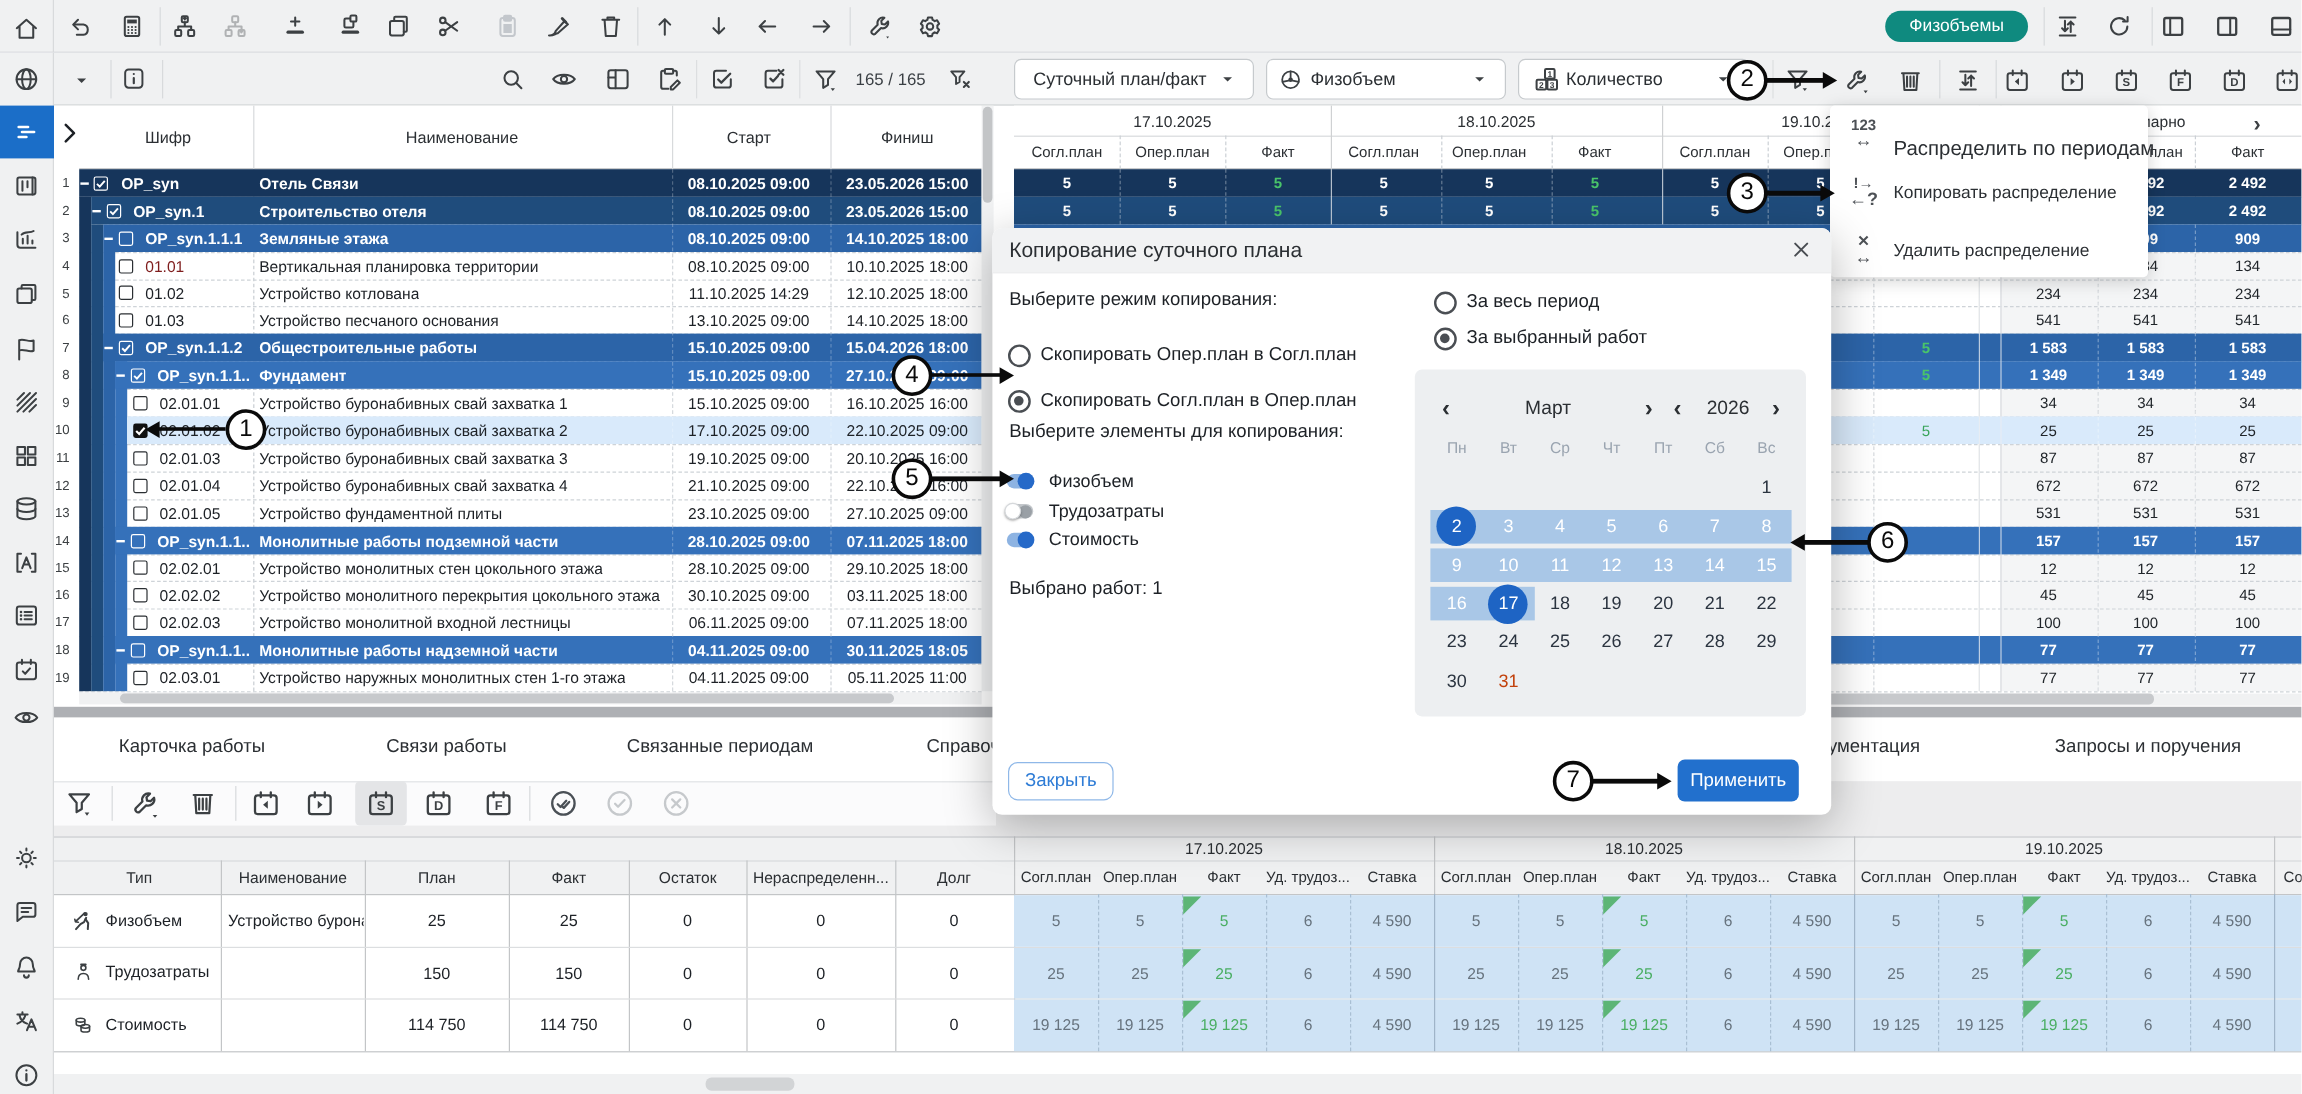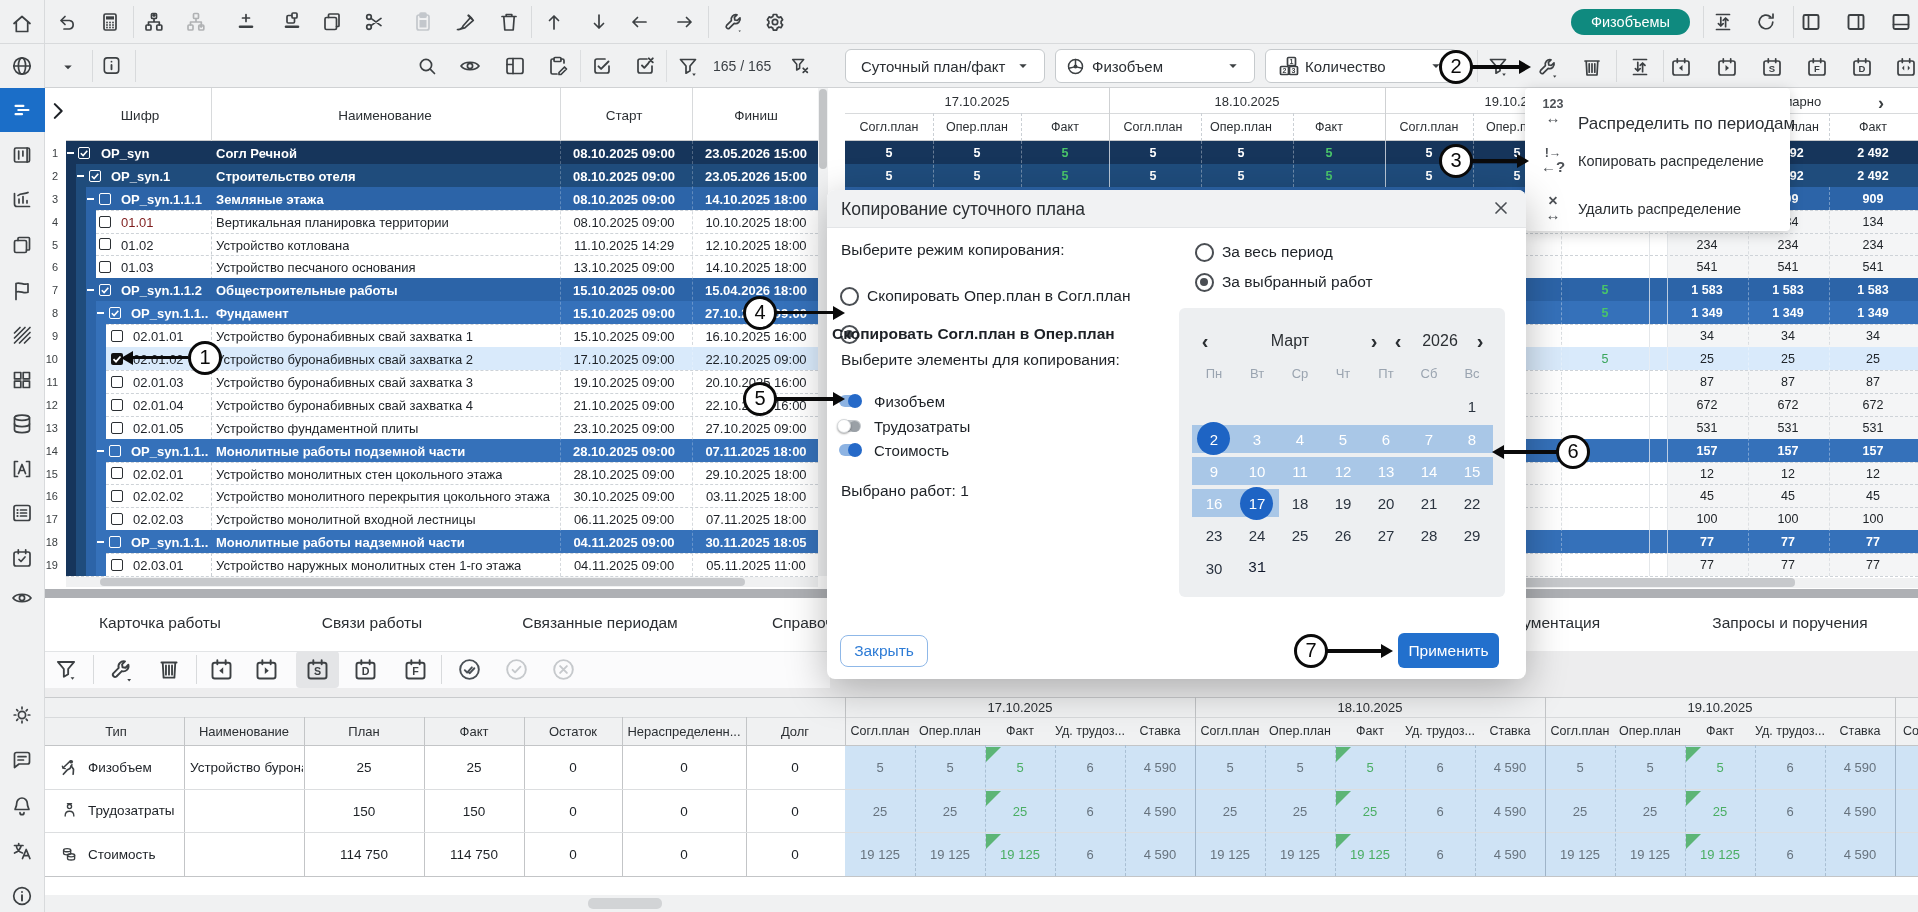--- a/index.html
+++ b/index.html
@@ -356,21 +356,21 @@
 <div style="position:absolute;left:86px;top:210px;width:10px;height:366px;background:#2c64a8"></div>
 <div style="position:absolute;left:96px;top:301px;width:10px;height:275px;background:#3571ba"></div>
 <div style="position:absolute;left:58px;top:153.0px;transform:translate(-100%,-50%);font-size:11px;color:#3c4043;font-weight:400;white-space:nowrap;">1</div>
 <div style="position:absolute;left:66px;top:141px;width:752px;height:23px;background:#16355b"></div>
 <div style="position:absolute;left:67px;top:152.0px;width:7px;height:2px;background:#fff"></div>
 <div style="position:absolute;left:78px;top:146.5px;width:12px;height:12px;border:1.6px solid #fff;border-radius:2px"></div>
     <svg style="position:absolute;left:78px;top:146.5px" width="12" height="12" viewBox="0 0 12 12" fill="none" stroke="#fff" stroke-width="1.6">
       <path d="M2.8 6.2 L5.1 8.5 L9.3 3.7"></path>
     </svg>
 <div style="position:absolute;left:101px;top:153.0px;transform:translate(0,-50%);font-size:13px;color:#fff;font-weight:700;white-space:nowrap;max-width:108px;overflow:hidden">OP_syn</div>
-<div style="position:absolute;left:216px;top:153.0px;transform:translate(0,-50%);font-size:13px;color:#fff;font-weight:700;white-space:nowrap;max-width:340px;overflow:hidden">Согл Речной</div>
+<div style="position:absolute;left:216px;top:153.0px;transform:translate(0,-50%);font-size:13px;color:#fff;font-weight:700;white-space:nowrap;max-width:340px;overflow:hidden">Отель Связи</div>
 <div style="position:absolute;left:624px;top:153.0px;transform:translate(-50%,-50%);font-size:13px;color:#fff;font-weight:700;white-space:nowrap;">08.10.2025 09:00</div>
 <div style="position:absolute;left:756px;top:153.0px;transform:translate(-50%,-50%);font-size:13px;color:#fff;font-weight:700;white-space:nowrap;">23.05.2026 15:00</div>
 <div style="position:absolute;left:58px;top:176.0px;transform:translate(-100%,-50%);font-size:11px;color:#3c4043;font-weight:400;white-space:nowrap;">2</div>
 <div style="position:absolute;left:76px;top:164px;width:742px;height:23px;background:#1f4c7c"></div>
 <div style="position:absolute;left:77px;top:175.0px;width:7px;height:2px;background:#fff"></div>
 <div style="position:absolute;left:89px;top:169.5px;width:12px;height:12px;border:1.6px solid #fff;border-radius:2px"></div>
     <svg style="position:absolute;left:89px;top:169.5px" width="12" height="12" viewBox="0 0 12 12" fill="none" stroke="#fff" stroke-width="1.6">
       <path d="M2.8 6.2 L5.1 8.5 L9.3 3.7"></path>
     </svg>
 <div style="position:absolute;left:111px;top:176.0px;transform:translate(0,-50%);font-size:13px;color:#fff;font-weight:700;white-space:nowrap;max-width:98px;overflow:hidden">OP_syn.1</div>
@@ -895,21 +895,21 @@
 <div style="position:absolute;left:827px;top:190px;width:699px;height:38px;background:#f1f2f3;border-radius:8px 8px 0 0;border-bottom:1px solid #e3e5e7"></div>
 <div style="position:absolute;left:841px;top:209px;transform:translate(0,-50%);font-size:17.5px;color:#2b2f33;font-weight:400;white-space:nowrap;">Копирование суточного плана</div>
 <svg style="position:absolute;left:1491px;top:198px" width="20" height="20" viewBox="0 0 24 24" fill="none" stroke="#3c4043" stroke-width="1.7" stroke-linecap="round" stroke-linejoin="round">
         <path d="M6 6 L18 18 M18 6 L6 18" stroke="#4a4e53" stroke-width="2"></path>
       </svg>
 <div style="position:absolute;left:841px;top:250px;transform:translate(0,-50%);font-size:15.5px;color:#1d2126;font-weight:400;white-space:nowrap;">Выберите режим копирования:</div>
 <div style="position:absolute;left:839.5px;top:286.5px;width:19px;height:19px;border:2px solid #4a4e53;border-radius:50%;background:#fff"></div>
 <div style="position:absolute;left:867px;top:296px;transform:translate(0,-50%);font-size:15.5px;color:#1d2126;font-weight:400;white-space:nowrap;">Скопировать Опер.план в Согл.план</div>
 <div style="position:absolute;left:839.5px;top:324.5px;width:19px;height:19px;border:2px solid #4a4e53;border-radius:50%;background:#fff"></div>
       <div style="position:absolute;left:845px;top:330px;width:8px;height:8px;background:#4a4e53;border-radius:50%"></div>
-<div style="position:absolute;left:832px;top:334px;transform:translate(0,-50%);font-size:15.5px;color:#1d2126;font-weight:700;white-space:nowrap;">Скопировать Согл.план в Опер.план</div>
+<div style="position:absolute;left:867px;top:334px;transform:translate(0,-50%);font-size:15.5px;color:#1d2126;font-weight:400;white-space:nowrap;">Скопировать Согл.план в Опер.план</div>
 <div style="position:absolute;left:841px;top:360px;transform:translate(0,-50%);font-size:15.5px;color:#1d2126;font-weight:400;white-space:nowrap;">Выберите элементы для копирования:</div>
 <div style="position:absolute;left:839px;top:395px;width:22px;height:12px;background:#8db3e2;border-radius:6px"></div>
       <div style="position:absolute;left:848px;top:394px;width:14px;height:14px;background:#2569c8;border-radius:50%"></div>
 <div style="position:absolute;left:874px;top:401px;transform:translate(0,-50%);font-size:15px;color:#1d2126;font-weight:400;white-space:nowrap;">Физобъем</div>
 <div style="position:absolute;left:839px;top:420px;width:22px;height:12px;background:#c3c7cb;border-radius:6px"></div>
       <div style="position:absolute;left:849px;top:420.5px;width:11px;height:11px;background:#9aa0a6;border-radius:50%"></div>
       <div style="position:absolute;left:837px;top:419px;width:14px;height:14px;background:#fff;border:1px solid #d5d8db;border-radius:50%;box-shadow:0 1px 2px rgba(0,0,0,.35)"></div>
 <div style="position:absolute;left:874px;top:426px;transform:translate(0,-50%);font-size:15px;color:#1d2126;font-weight:400;white-space:nowrap;">Трудозатраты</div>
 <div style="position:absolute;left:839px;top:444px;width:22px;height:12px;background:#8db3e2;border-radius:6px"></div>
       <div style="position:absolute;left:848px;top:443px;width:14px;height:14px;background:#2569c8;border-radius:50%"></div>
@@ -962,21 +962,21 @@
 <div style="position:absolute;left:1429px;top:503.2px;transform:translate(-50%,-50%);font-size:15px;color:#2b3440;font-weight:400;white-space:nowrap;">21</div>
 <div style="position:absolute;left:1472px;top:503.2px;transform:translate(-50%,-50%);font-size:15px;color:#2b3440;font-weight:400;white-space:nowrap;">22</div>
 <div style="position:absolute;left:1214px;top:535.4px;transform:translate(-50%,-50%);font-size:15px;color:#2b3440;font-weight:400;white-space:nowrap;">23</div>
 <div style="position:absolute;left:1257px;top:535.4px;transform:translate(-50%,-50%);font-size:15px;color:#2b3440;font-weight:400;white-space:nowrap;">24</div>
 <div style="position:absolute;left:1300px;top:535.4px;transform:translate(-50%,-50%);font-size:15px;color:#2b3440;font-weight:400;white-space:nowrap;">25</div>
 <div style="position:absolute;left:1343px;top:535.4px;transform:translate(-50%,-50%);font-size:15px;color:#2b3440;font-weight:400;white-space:nowrap;">26</div>
 <div style="position:absolute;left:1386px;top:535.4px;transform:translate(-50%,-50%);font-size:15px;color:#2b3440;font-weight:400;white-space:nowrap;">27</div>
 <div style="position:absolute;left:1429px;top:535.4px;transform:translate(-50%,-50%);font-size:15px;color:#2b3440;font-weight:400;white-space:nowrap;">28</div>
 <div style="position:absolute;left:1472px;top:535.4px;transform:translate(-50%,-50%);font-size:15px;color:#2b3440;font-weight:400;white-space:nowrap;">29</div>
 <div style="position:absolute;left:1214px;top:567.6px;transform:translate(-50%,-50%);font-size:15px;color:#2b3440;font-weight:400;white-space:nowrap;">30</div>
-<div style="position:absolute;left:1257px;top:567.6px;transform:translate(-50%,-50%);font-size:15px;color:#0f172a;font-weight:400;white-space:nowrap;font-family:Liberation Mono, monospace;">31</div>
+<div style="position:absolute;left:1257px;top:567.6px;transform:translate(-50%,-50%);font-size:15px;color:#c2410c;font-weight:400;white-space:nowrap;">31</div>
 <div style="position:absolute;left:840px;top:635px;width:88px;height:32px;border:1.5px solid #8fb8e8;border-radius:8px;background:#fff;color:#2e7cd6;font-size:15.5px;display:flex;align-items:center;justify-content:center">Закрыть</div>
 <div style="position:absolute;left:1398px;top:633px;width:101px;height:35px;background:#2270cd;border-radius:6px;color:#fff;font-size:15.5px;display:flex;align-items:center;justify-content:center">Применить</div>
 </div>
 <div style="position:absolute;left:188px;top:340.5px;width:34px;height:34px;background:#fff;border:3px solid #0a0a0a;border-radius:50%;z-index:60"></div>
     <div style="position:absolute;left:205px;top:357.5px;transform:translate(-50%,-52%);font-size:20px;color:#0a0a0a;z-index:61">1</div>
 <div style="position:absolute;left:131px;top:355.75px;width:57px;height:3.5px;background:#0a0a0a;z-index:59"></div>
     <div style="position:absolute;left:121px;top:350.5px;width:0;height:0;border-right:12px solid #0a0a0a;border-top:7px solid transparent;border-bottom:7px solid transparent;z-index:59"></div>
 <div style="position:absolute;left:1439px;top:50px;width:34px;height:34px;background:#fff;border:3px solid #0a0a0a;border-radius:50%;z-index:60"></div>
     <div style="position:absolute;left:1456px;top:67px;transform:translate(-50%,-52%);font-size:20px;color:#0a0a0a;z-index:61">2</div>
 <div style="position:absolute;left:1472px;top:65.25px;width:49px;height:3.5px;background:#0a0a0a;z-index:59"></div>

